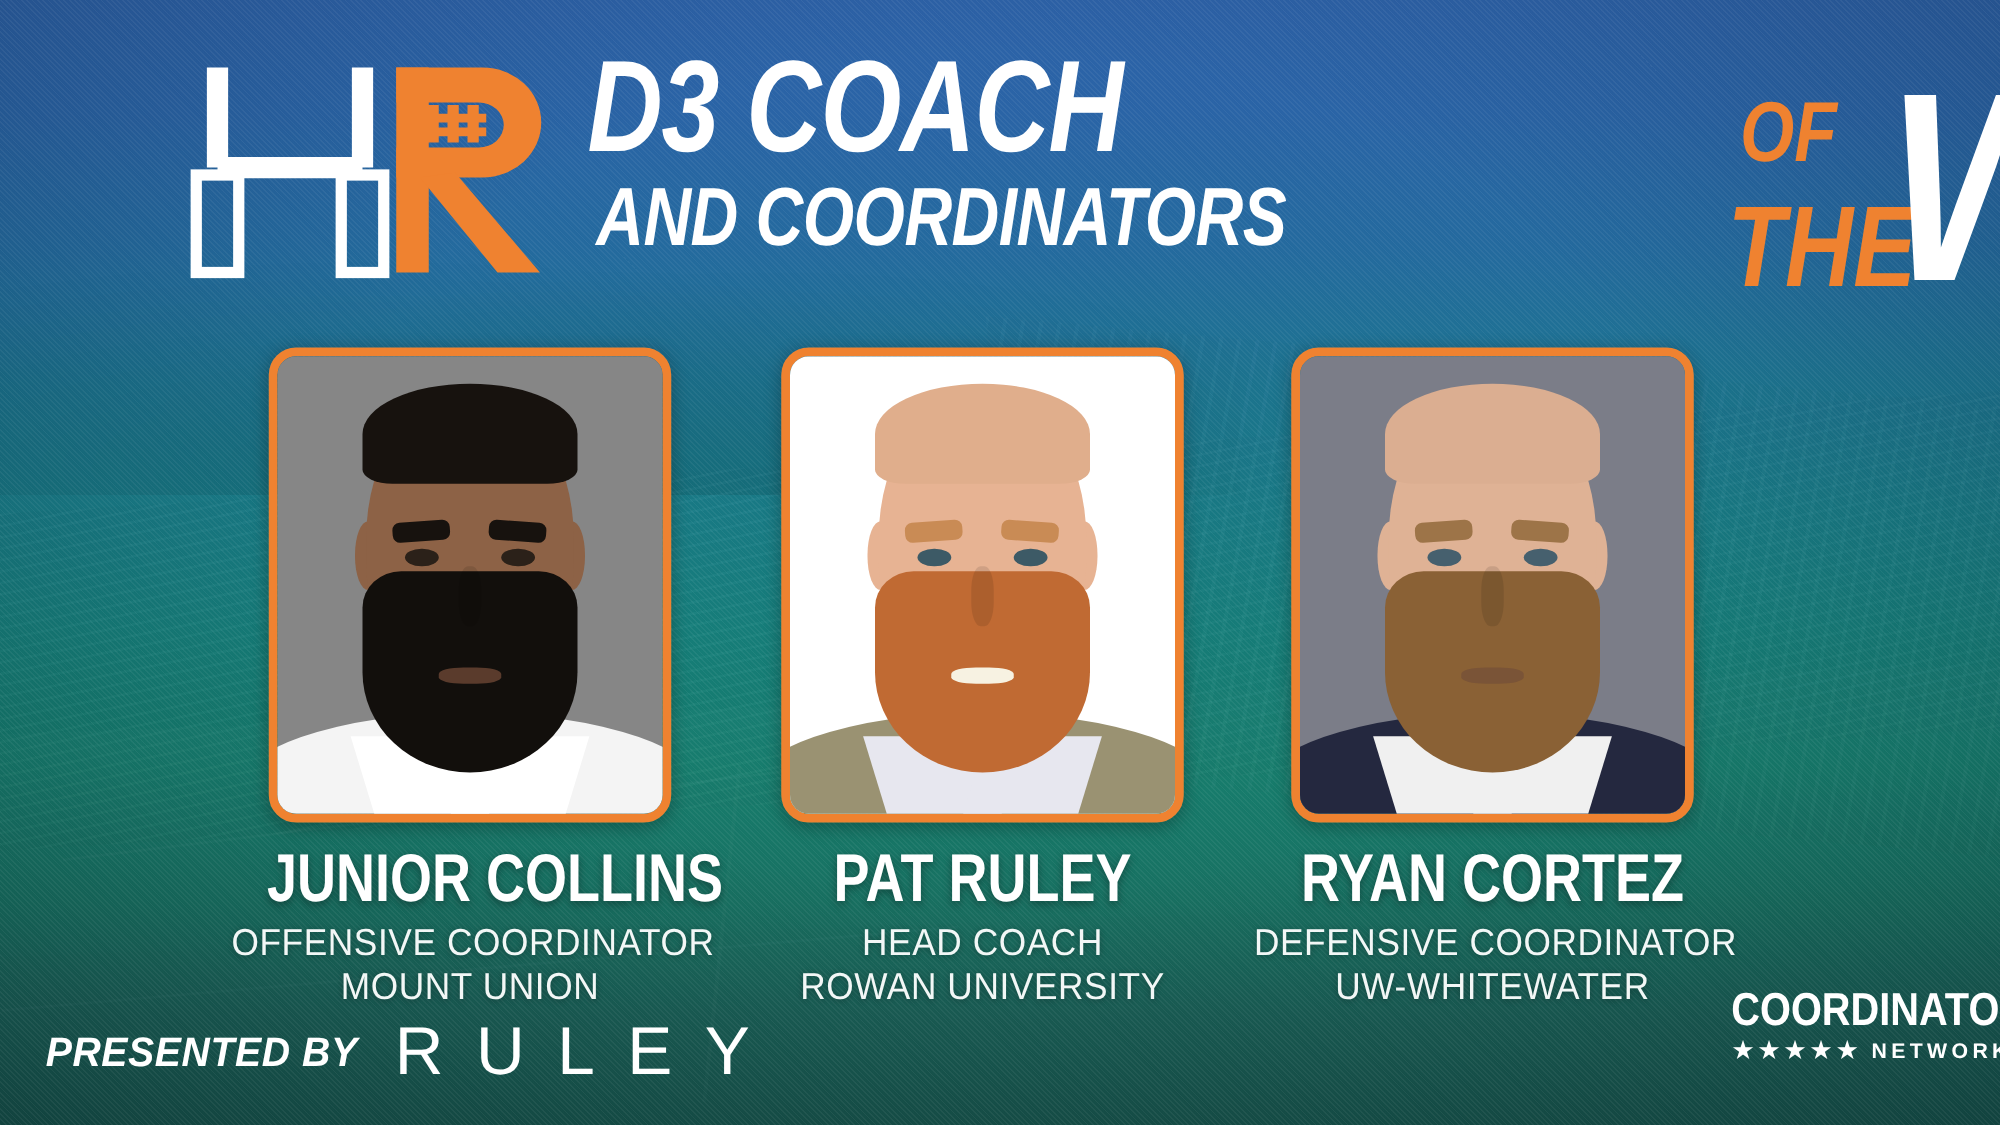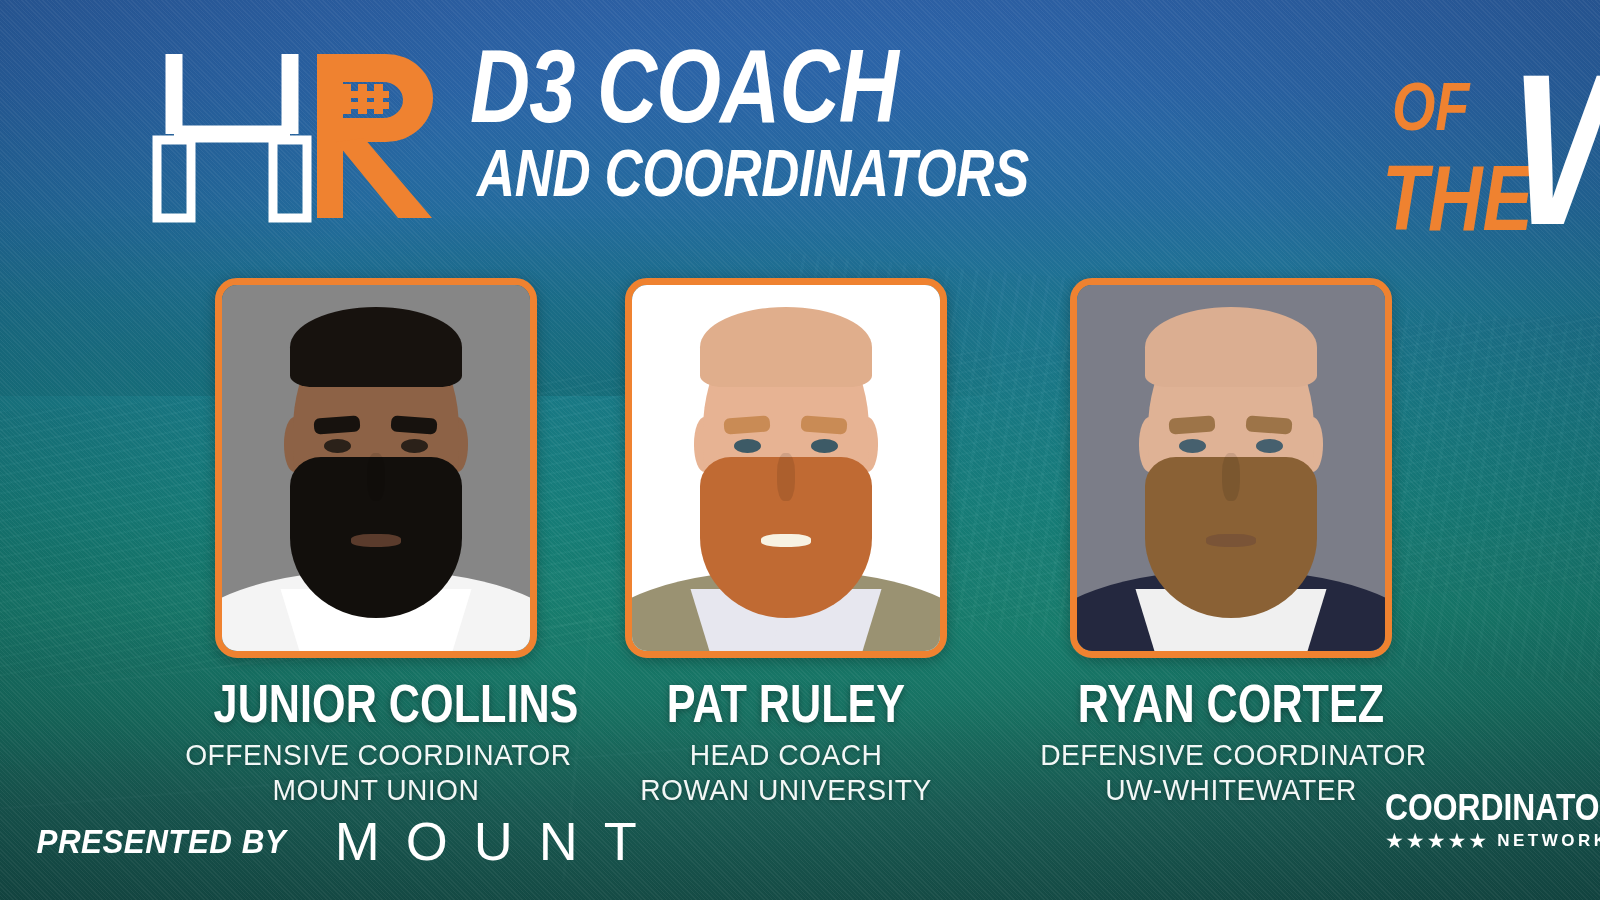--- a/index.html
+++ b/index.html
@@ -102,21 +102,21 @@
     font:italic 900 215px/1 "Liberation Sans Narrow","Liberation Sans", sans-serif;
     color:#ffffff; letter-spacing:-6px; transform:scaleX(.86);
     transform-origin:left top; white-space:nowrap;
   }
 
   
   #coaches { position:absolute; left:0; top:270px; width:1600px; height:530px; }
   .coach { position:absolute; top:0; text-align:center; }
   .coach-0 { left:173px; width:406px; }
   .coach-1 { left:583px; width:406px; }
-  .coach-2 { left:1028px; width:406px; }
+  .coach-2 { left:991px; width:406px; }
 
   .photo-frame {
     width:322px; height:380px; margin:8px auto 0;
     border:7px solid #ef8230; border-radius:22px;
     overflow:hidden; position:relative;
     box-shadow:0 3px 14px rgba(0,0,0,.28);
   }
   .photo-inner { position:absolute; inset:0; }
 
   
@@ -148,21 +148,21 @@
     color:#f2f7f6; letter-spacing:.5px; transform:scaleX(.94);
     text-shadow:0 1px 5px rgba(0,0,0,.30); white-space:nowrap;
   }
   .coach-role { margin-top:6px; }
 
   
   #footer { position:absolute; left:0; bottom:0; width:1600px; height:110px; }
 
   .presented {
     position:absolute; left:30px; bottom:32px;
-    display:flex; align-items:center; gap:42px;
+    display:flex; align-items:center; gap:23px;
   }
   .presented-label {
     font:italic 700 33px/1 "Liberation Sans", sans-serif;
     color:#ffffff; letter-spacing:.5px; transform:scaleX(.95);
   }
   .tully {
     font:200 54px/1 "Liberation Sans", sans-serif;
     color:#ffffff; letter-spacing:26px;
   }
 
@@ -323,21 +323,21 @@
     <div class="coach-role">DEFENSIVE COORDINATOR</div>
     <div class="coach-team">UW-WHITEWATER</div>
   </div>
 
 </div>
 
 <div id="footer">
 
   <div class="presented">
     <span class="presented-label">PRESENTED BY</span>
-    <span class="tully">MOUNT</span>
+    <span class="tully">RULEY</span>
   </div>
 
   <div class="cc-logo">
     <div class="cc-coordinator">COORDINATOR</div>
     <div class="cc-bottom">
       <span class="cc-stars">★★★★★</span>
       <span class="cc-network">NETWORK</span>
     </div>
   </div>
 

